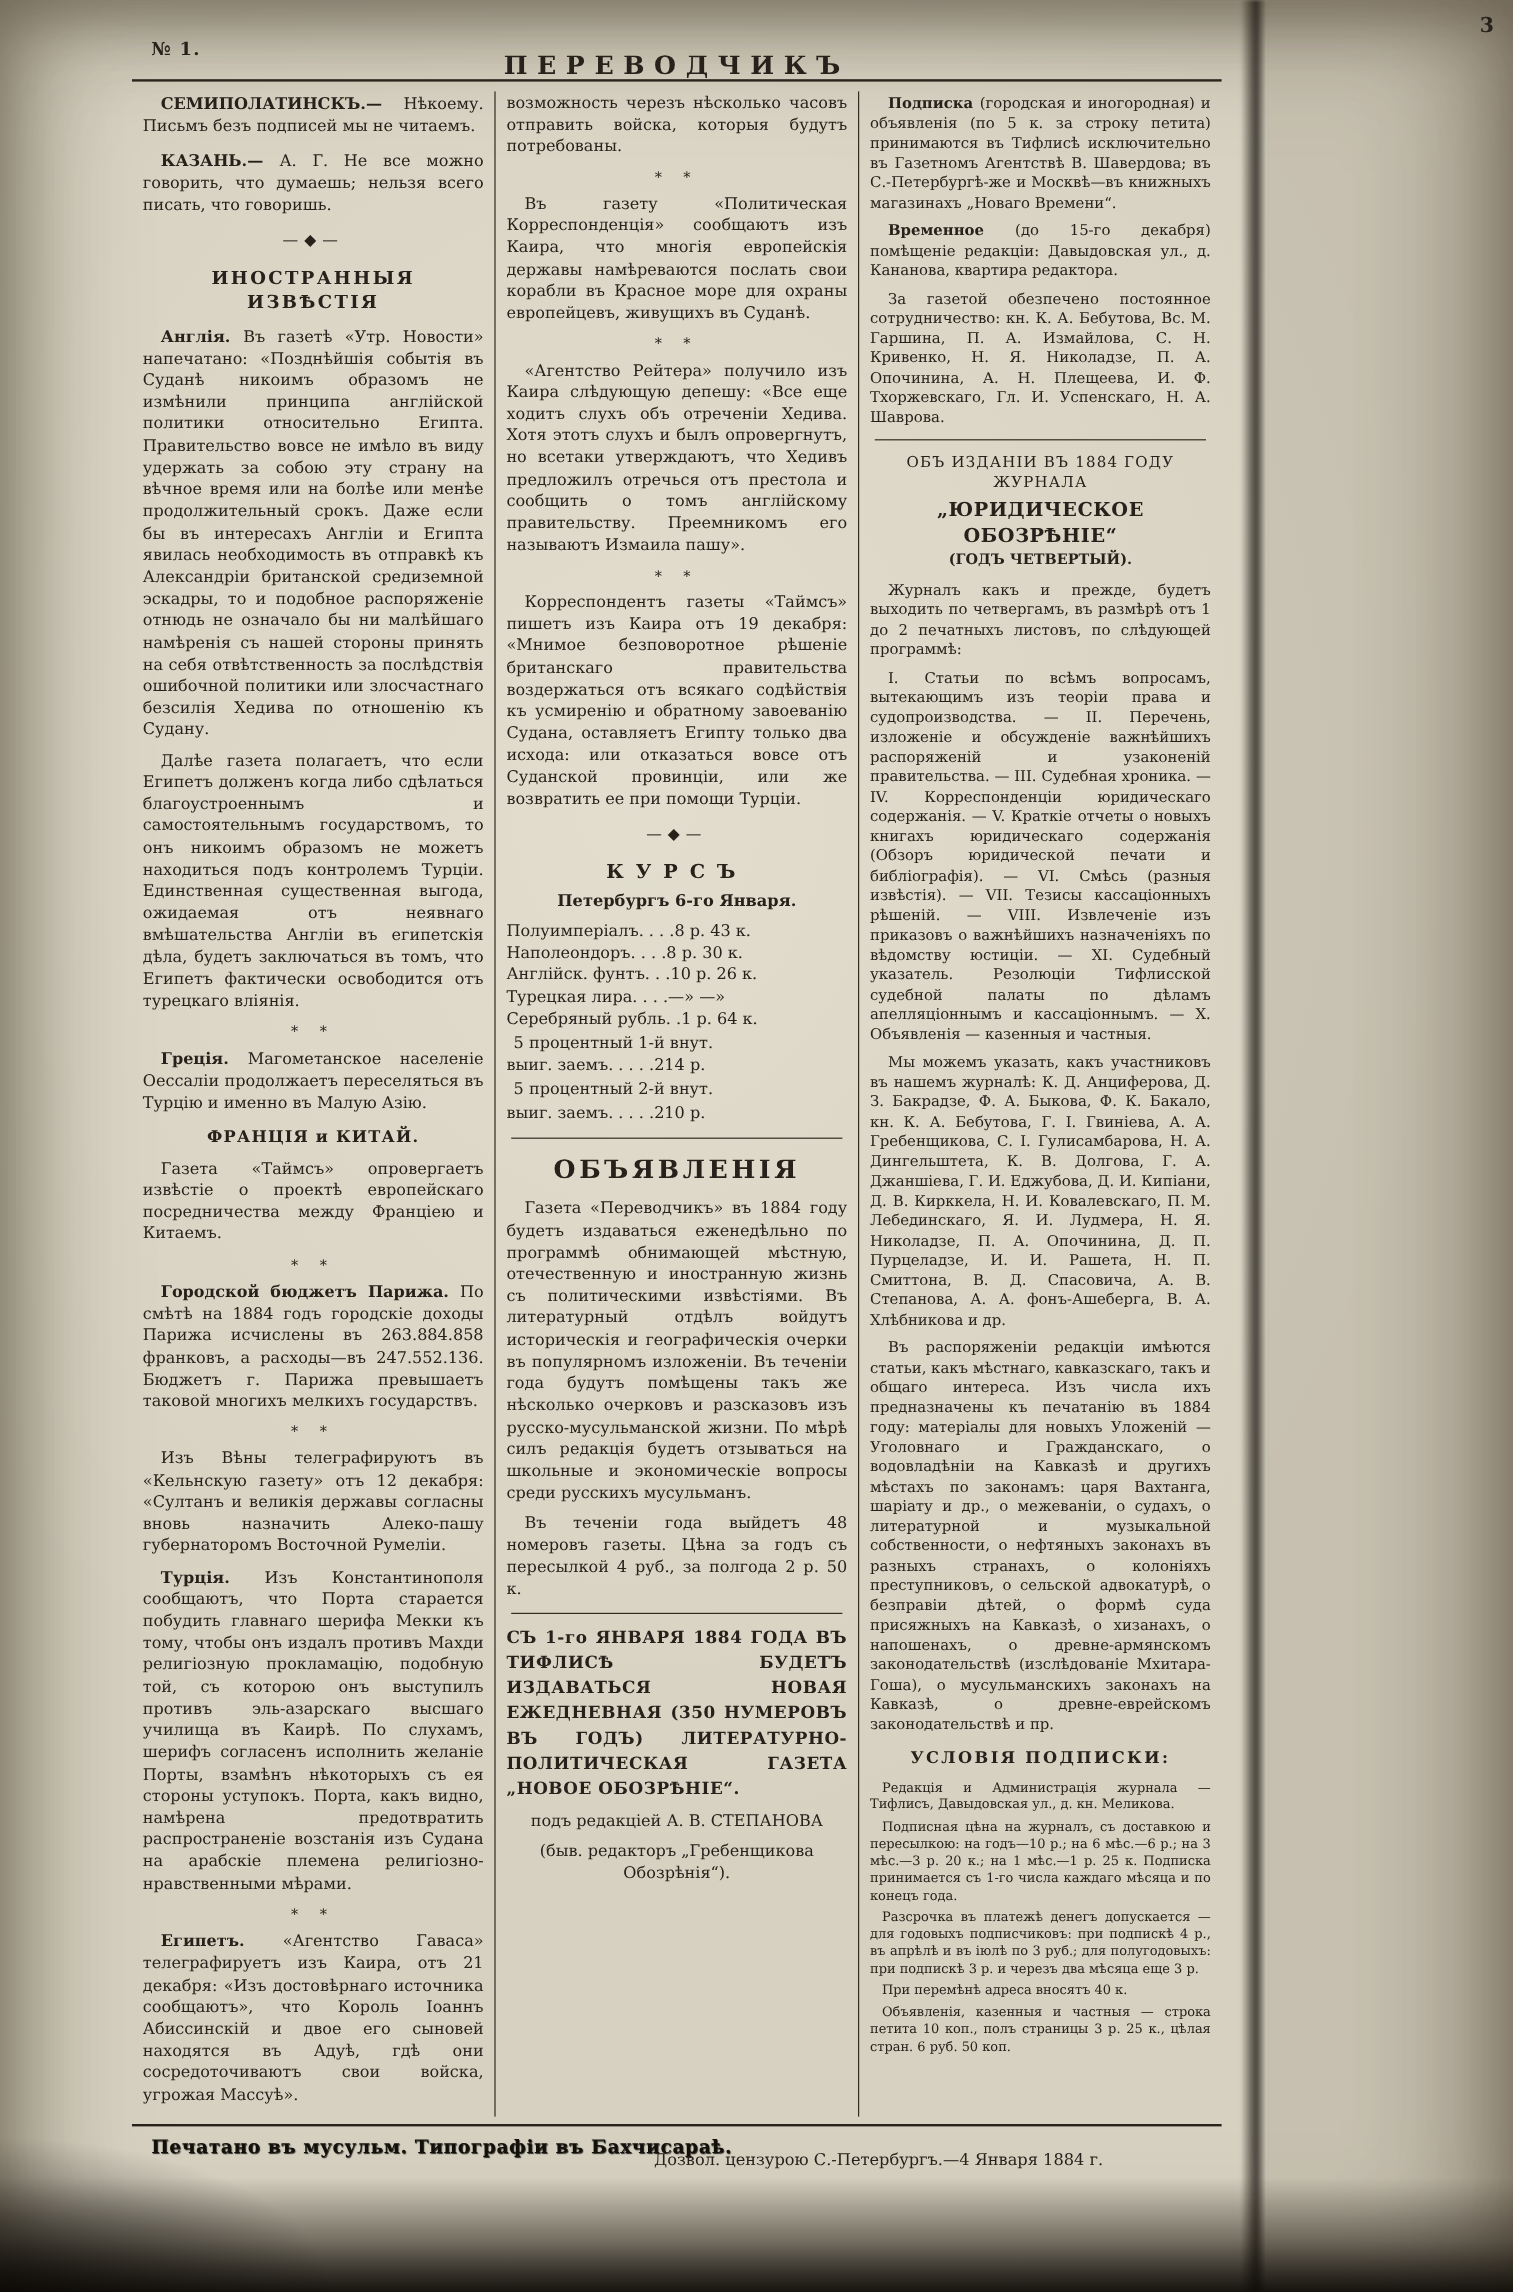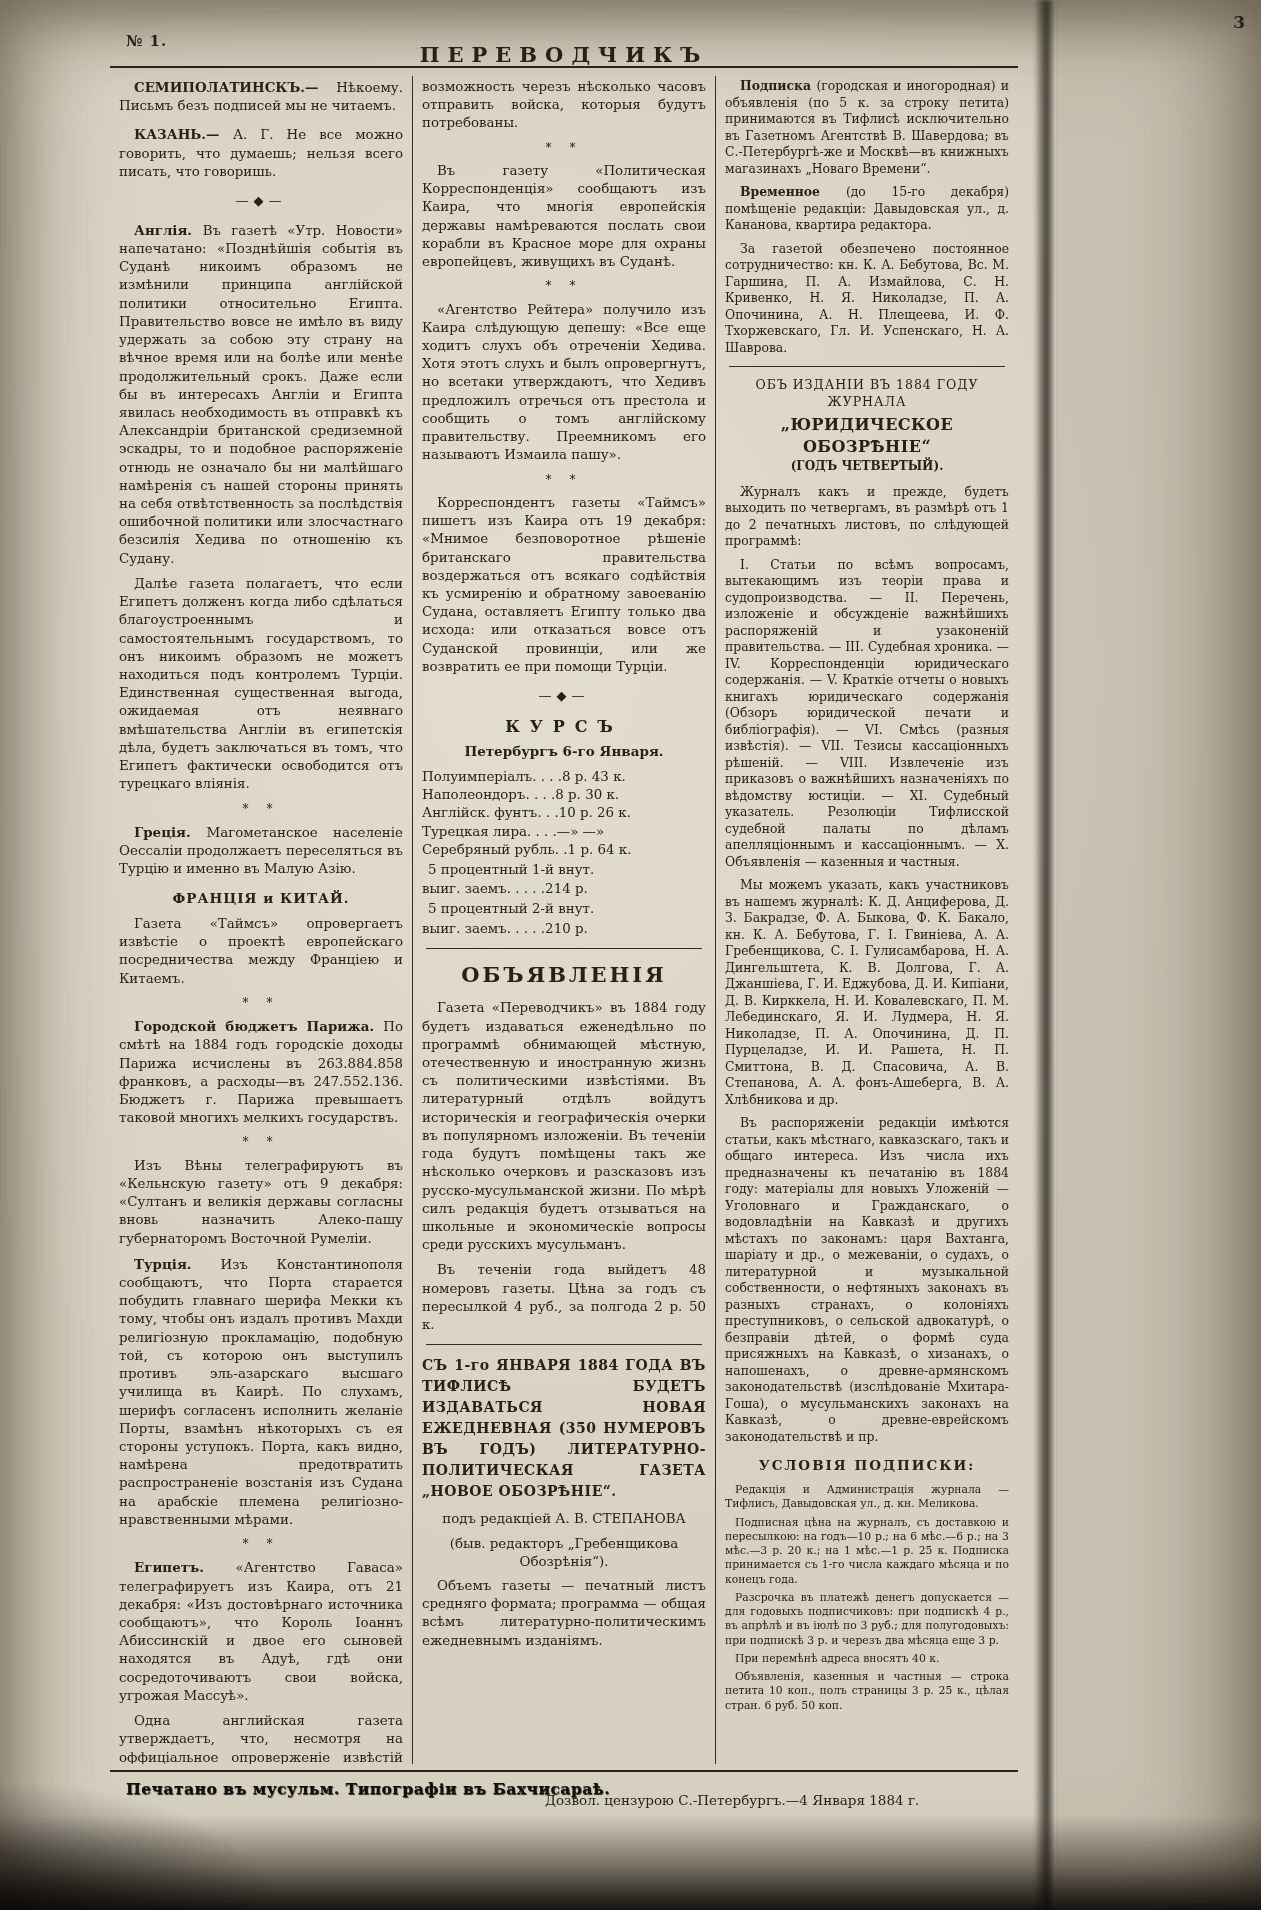--- a/index.html
+++ b/index.html
@@ -66,30 +66,31 @@
     <div class="mast">
       <span class="issue">№ 1.</span>
       <span class="title">ПЕРЕВОДЧИКЪ</span>
     </div>
     <div class="headrule"></div>
     <div class="cols">
       <section class="col">
           <div class="b-p notice"><span class="lead">СЕМИПОЛАТИНСКЪ.— </span>Нѣкоему. Письмъ безъ подписей мы не читаемъ.</div>
           <div class="b-p notice"><span class="lead">КАЗАНЬ.— </span>А. Г. Не все можно говорить, что думаешь; нельзя всего писать, что говоришь.</div>
           <div class="b-orn">—◆—</div>
+          <div class="b-h1">ИНОСТРАННЫЯ ИЗВѢСТІЯ</div>
           <div class="b-p"><span class="lead">Англія. </span>Въ газетѣ «Утр. Новости» напечатано: «Позднѣйшія событія въ Суданѣ никоимъ образомъ не измѣнили принципа англійской политики относительно Египта. Правительство вовсе не имѣло въ виду удержать за собою эту страну на вѣчное время или на болѣе или менѣе продолжительный срокъ. Даже если бы въ интересахъ Англіи и Египта явилась необходимость въ отправкѣ къ Александріи британской средиземной эскадры, то и подобное распоряженіе отнюдь не означало бы ни малѣйшаго намѣренія съ нашей стороны принять на себя отвѣтственность за послѣдствія ошибочной политики или злосчастнаго безсилія Хедива по отношенію къ Судану.</div>
           <div class="b-p">Далѣе газета полагаетъ, что если Египетъ долженъ когда либо сдѣлаться благоустроеннымъ и самостоятельнымъ государствомъ, то онъ никоимъ образомъ не можетъ находиться подъ контролемъ Турціи. Единственная существенная выгода, ожидаемая отъ неявнаго вмѣшательства Англіи въ египетскія дѣла, будетъ заключаться въ томъ, что Египетъ фактически освободится отъ турецкаго вліянія.</div>
           <div class="b-ast">* *</div>
           <div class="b-p"><span class="lead">Греція. </span>Магометанское населеніе Оессаліи продолжаетъ переселяться въ Турцію и именно въ Малую Азію.</div>
           <div class="b-h2">ФРАНЦІЯ и КИТАЙ.</div>
           <div class="b-p">Газета «Таймсъ» опровергаетъ извѣстіе о проектѣ европейскаго посредничества между Франціею и Китаемъ.</div>
           <div class="b-ast">* *</div>
           <div class="b-p"><span class="lead">Городской бюджетъ Парижа. </span>По смѣтѣ на 1884 годъ городскіе доходы Парижа исчислены въ 263.884.858 франковъ, а расходы—въ 247.552.136. Бюджетъ г. Парижа превышаетъ таковой многихъ мелкихъ государствъ.</div>
           <div class="b-ast">* *</div>
-          <div class="b-p">Изъ Вѣны телеграфируютъ въ «Кельнскую газету» отъ 9 декабря: «Султанъ и великія державы согласны вновь назначить Алеко-пашу губернаторомъ Восточной Румеліи.</div>
+          <div class="b-p">Изъ Вѣны телеграфируютъ въ «Кельнскую газету» отъ 12 декабря: «Султанъ и великія державы согласны вновь назначить Алеко-пашу губернаторомъ Восточной Румеліи.</div>
           <div class="b-p"><span class="lead">Турція. </span>Изъ Константинополя сообщаютъ, что Порта старается побудить главнаго шерифа Мекки къ тому, чтобы онъ издалъ противъ Махди религіозную прокламацію, подобную той, съ которою онъ выступилъ противъ эль-азарскаго высшаго училища въ Каирѣ. По слухамъ, шерифъ согласенъ исполнить желаніе Порты, взамѣнъ нѣкоторыхъ съ ея стороны уступокъ. Порта, какъ видно, намѣрена предотвратить распространеніе возстанія изъ Судана на арабскіе племена религіозно-нравственными мѣрами.</div>
           <div class="b-ast">* *</div>
           <div class="b-p"><span class="lead">Египетъ. </span>«Агентство Гаваса» телеграфируетъ изъ Каира, отъ 21 декабря: «Изъ достовѣрнаго источника сообщаютъ», что Король Іоаннъ Абиссинскій и двое его сыновей находятся въ Адуѣ, гдѣ они сосредоточиваютъ свои войска, угрожая Массуѣ».</div>
           <div class="b-p">Одна английская газета утверждаетъ, что, несмотря на оффиціальное опроверженіе извѣстій объ отправкѣ подкрѣпленій въ Египетъ, всѣмъ подлежащимъ вѣдомствамъ были разосланы инструкціи, въ которыхъ высказывалось желаніе принять всѣ необходимыя мѣры, чтобы имѣть</div>
         </section>
       <div class="vrule"></div>
       <section class="col">
           <div class="b-p cont">возможность черезъ нѣсколько часовъ отправить войска, которыя будутъ потребованы.</div>
           <div class="b-ast">* *</div>
           <div class="b-p">Въ газету «Политическая Корреспонденція» сообщаютъ изъ Каира, что многія европейскія державы намѣреваются послать свои корабли въ Красное море для охраны европейцевъ, живущихъ въ Суданѣ.</div>
@@ -110,21 +111,20 @@
           <div class="b-kline">5 процентный 2-й внут.</div>
           <div class="b-row"><span class="rl">выиг. заемъ</span><span class="rd">. . . . .</span><span class="rv">210 р.</span></div>
           <hr class="b-rule">
           <div class="b-display">ОБЪЯВЛЕНІЯ</div>
           <div class="b-p">Газета «Переводчикъ» въ 1884 году будетъ издаваться еженедѣльно по программѣ обнимающей мѣстную, отечественную и иностранную жизнь съ политическими извѣстіями. Въ литературный отдѣлъ войдутъ историческія и географическія очерки въ популярномъ изложеніи. Въ теченіи года будутъ помѣщены такъ же нѣсколько очерковъ и разсказовъ изъ русско-мусульманской жизни. По мѣрѣ силъ редакція будетъ отзываться на школьные и экономическіе вопросы среди русскихъ мусульманъ.</div>
           <div class="b-p">Въ теченіи года выйдетъ 48 номеровъ газеты. Цѣна за годъ съ пересылкой 4 руб., за полгода 2 р. 50 к.</div>
           <hr class="b-rule">
           <div class="b-announce">СЪ 1-го ЯНВАРЯ 1884 ГОДА ВЪ ТИФЛИСѢ БУДЕТЪ ИЗДАВАТЬСЯ НОВАЯ ЕЖЕДНЕВНАЯ (350 НУМЕРОВЪ ВЪ ГОДЪ) ЛИТЕРАТУРНО-ПОЛИТИЧЕСКАЯ ГАЗЕТА „НОВОЕ ОБОЗРѢНІЕ“.</div>
           <div class="b-center">подъ редакціей А. В. СТЕПАНОВА</div>
           <div class="b-center">(быв. редакторъ „Гребенщикова Обозрѣнія“).</div>
-          <div class="b-p">Объемъ газеты — печатный листъ средняго формата; программа — общая всѣмъ литературно-политическимъ ежедневнымъ изданіямъ.</div>
         </section>
       <div class="vrule"></div>
       <section class="col col3">
           <div class="b-p"><span class="lead">Подписка </span>(городская и иногородная) и объявленія (по 5 к. за строку петита) принимаются въ Тифлисѣ исключительно въ Газетномъ Агентствѣ В. Шавердова; въ С.-Петербургѣ-же и Москвѣ—въ книжныхъ магазинахъ „Новаго Времени“.</div>
           <div class="b-p"><span class="lead">Временное </span>(до 15-го декабря) помѣщеніе редакціи: Давыдовская ул., д. Кананова, квартира редактора.</div>
           <div class="b-p">За газетой обезпечено постоянное сотрудничество: кн. К. А. Бебутова, Вс. М. Гаршина, П. А. Измайлова, С. Н. Кривенко, Н. Я. Николадзе, П. А. Опочинина, А. Н. Плещеева, И. Ф. Тхоржевскаго, Гл. И. Успенскаго, Н. А. Шаврова.</div>
           <hr class="b-rule">
           <div class="b-center caps">ОБЪ ИЗДАНІИ ВЪ 1884 ГОДУ ЖУРНАЛА</div>
           <div class="b-display jurid">„ЮРИДИЧЕСКОЕ ОБОЗРѢНІЕ“</div>
           <div class="b-center caps-small">(ГОДЪ ЧЕТВЕРТЫЙ).</div>

